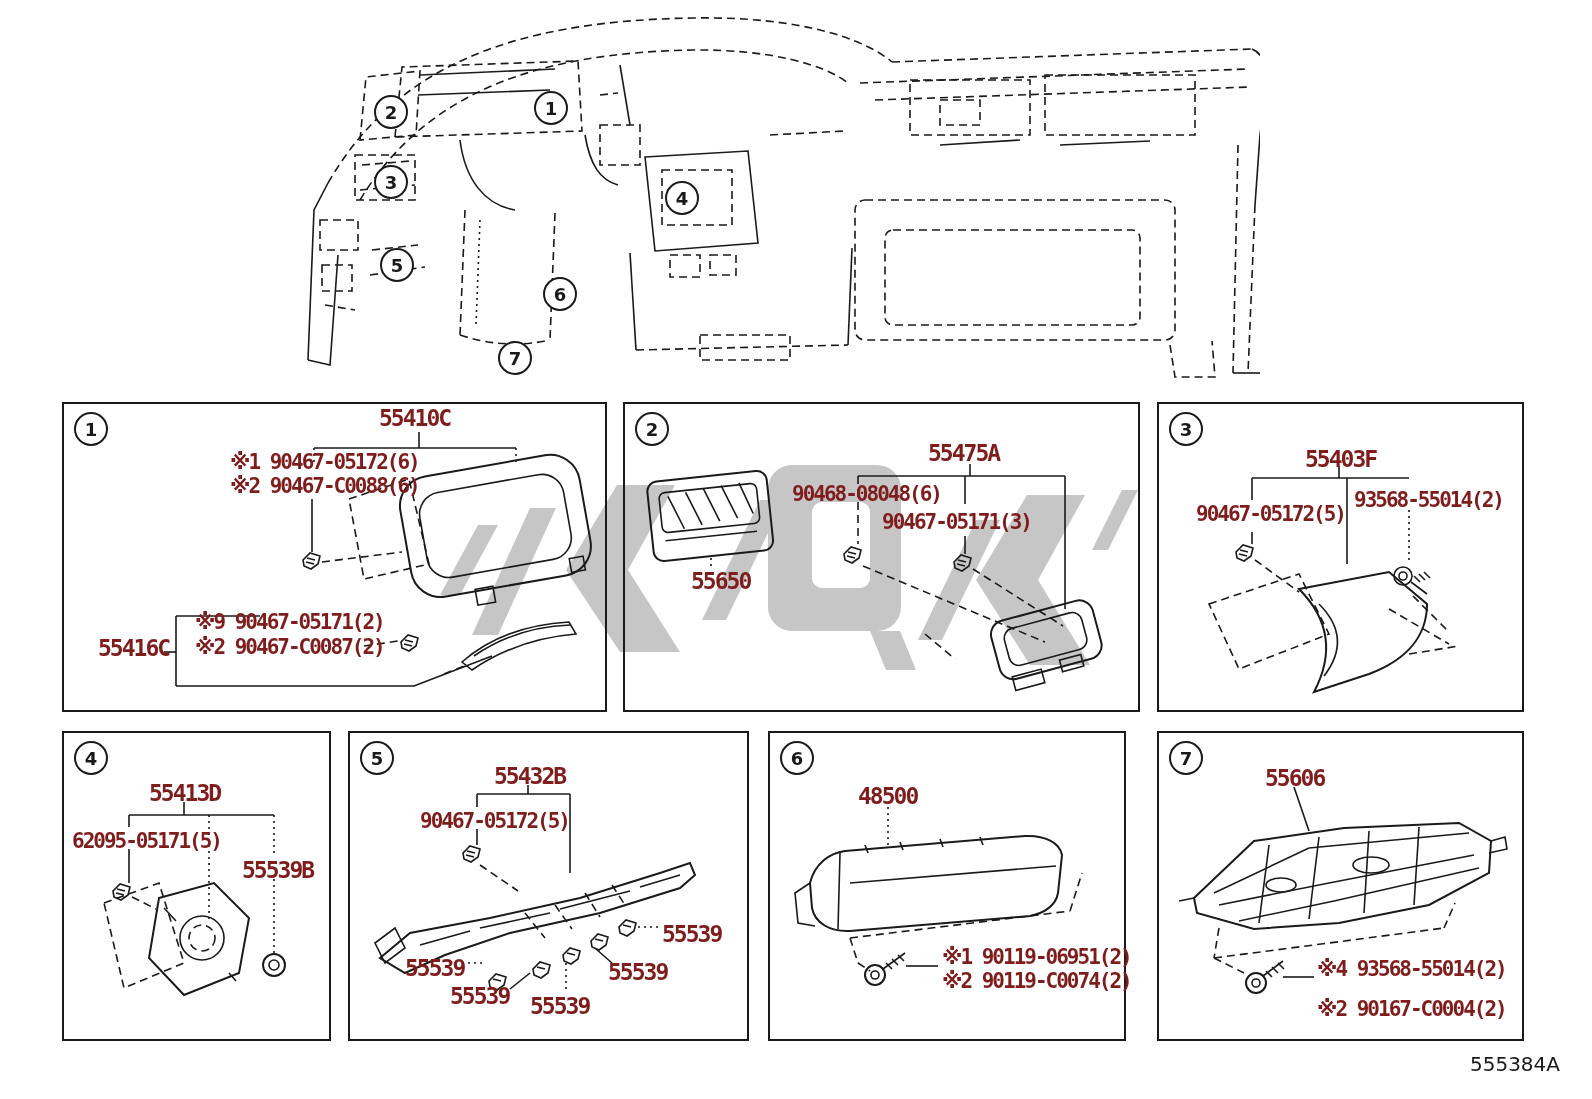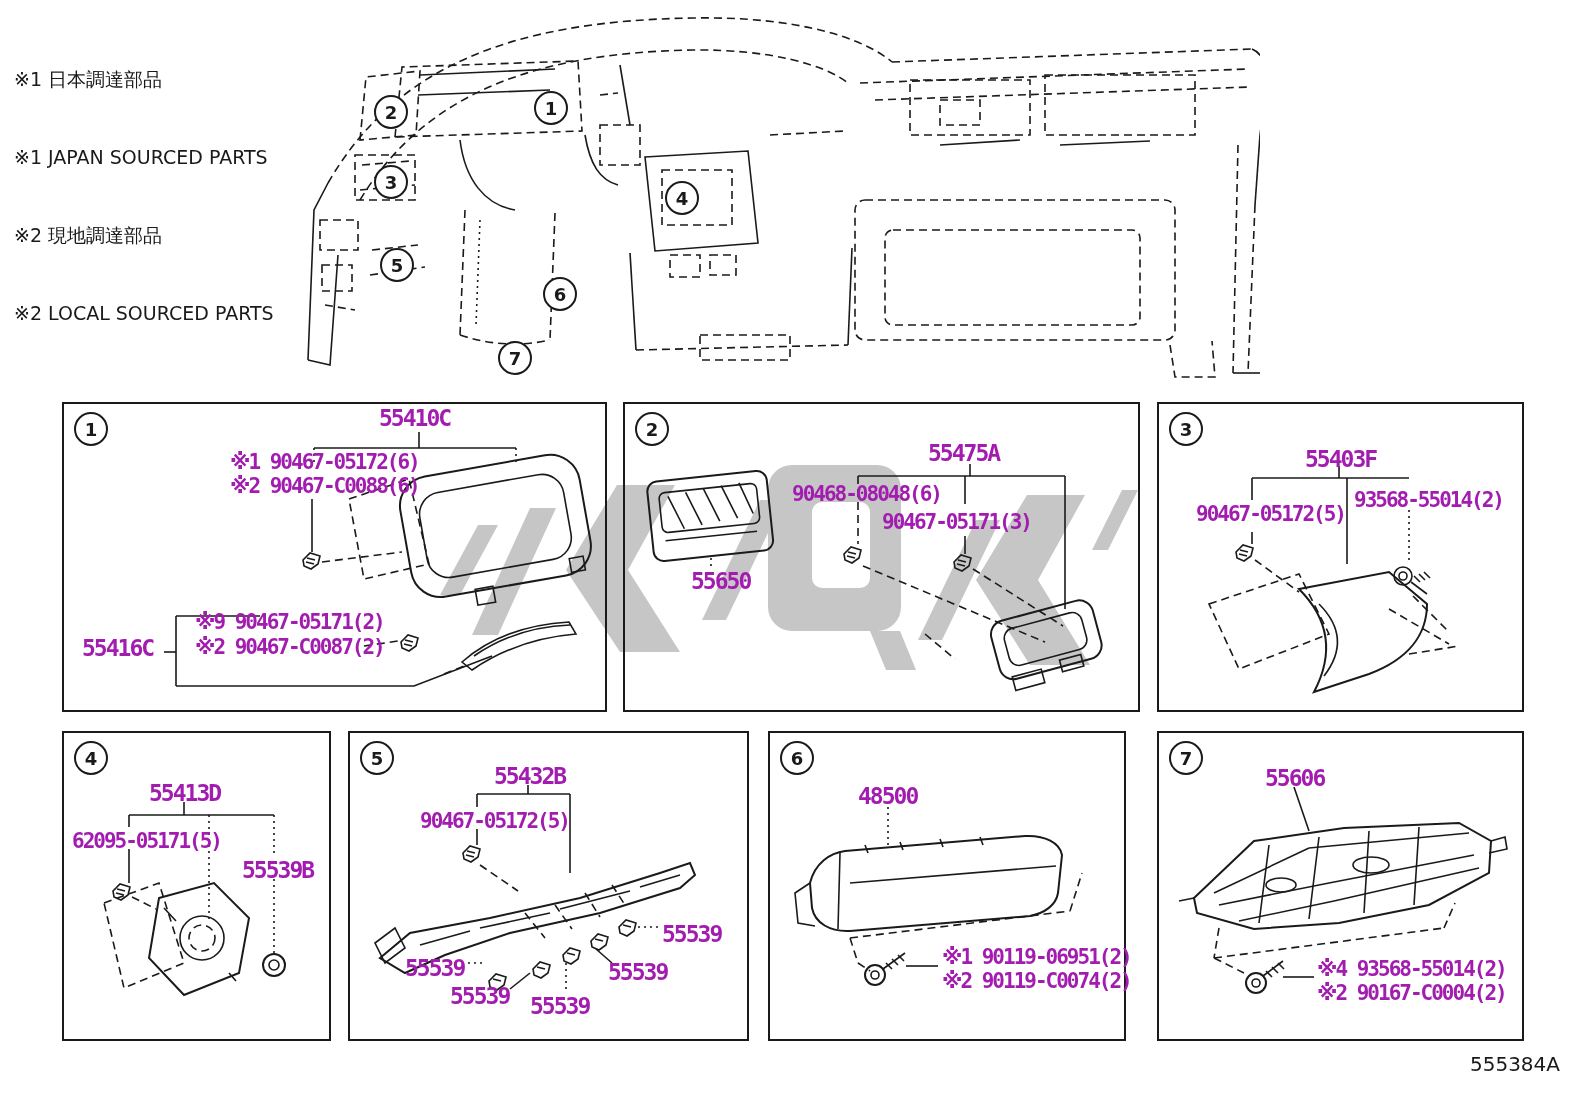--- a/index.html
+++ b/index.html
@@ -15,21 +15,21 @@
   .callout{position:absolute;width:30px;height:30px;border:2px solid #1a1a1a;border-radius:50%;
            background:#fff;z-index:3;display:flex;align-items:center;justify-content:center;
            font:700 18px "DejaVu Sans",sans-serif;}
   
   .panel{position:absolute;border:2px solid #1a1a1a;background:transparent;z-index:2;}
   .panel svg{position:absolute;left:0;top:0;}
   .badge{position:absolute;left:10px;top:8px;width:30px;height:30px;border:2px solid #1a1a1a;
          border-radius:50%;background:#fff;display:flex;align-items:center;justify-content:center;
          font:700 18px "DejaVu Sans",sans-serif;}
   .lbl{position:absolute;font:700 21px "DejaVu Sans Mono","DejaVu Sans",monospace;
-       letter-spacing:-2px;white-space:nowrap;color:#a21caf;}
+       letter-spacing:-2px;white-space:nowrap;color:#7f1d1d;}
   .lbl.big{font-size:23px;}
   #p1{left:62px;top:402px;width:541px;height:306px;}
   #p2{left:623px;top:402px;width:513px;height:306px;}
   #p3{left:1157px;top:402px;width:363px;height:306px;}
   #p4{left:62px;top:731px;width:265px;height:306px;}
   #p5{left:348px;top:731px;width:397px;height:306px;}
   #p6{left:768px;top:731px;width:354px;height:306px;}
   #p7{left:1157px;top:731px;width:363px;height:306px;}
   #footer-num{position:absolute;right:32px;top:1052px;font-size:20px;
               font-family:"DejaVu Sans",sans-serif;margin-left:27px;}
@@ -38,26 +38,20 @@
   .lnw{stroke:#1a1a1a;stroke-width:2;fill:none;}
   .dash{stroke-dasharray:8 5;}
   .dot{stroke-dasharray:2 4;}
   .wmfill{fill:#c6c6c6;stroke:none;}
 </style>
 </head>
 <body>
 
 <div id="page">
 
-  <div id="legend">
-    <div>※1 日本調達部品</div>
-    <div>※1 JAPAN SOURCED PARTS</div>
-    <div>※2 現地調達部品</div>
-    <div>※2 LOCAL SOURCED PARTS</div>
-  </div>
 
   <svg id="wm" width="710" height="250" viewBox="0 0 710 250">
     <polygon class="wmfill" points="10,165 48,95 68,95 30,165"></polygon>
     <polygon class="wmfill" points="42,205 100,78 126,78 68,205"></polygon>
     <path class="wmfill" d="M245,55 L187,55 L136,140 L190,222 L250,222 L198,140 Z"></path>
     <polygon class="wmfill" points="272,190 330,70 354,70 296,190"></polygon>
     <path class="wmfill" d="M362,35 h85 a24,24 0 0 1 24,24 v118 a24,24 0 0 1 -24,24 h-85 a24,24 0 0 1 -24,-24 V59 a24,24 0 0 1 24,-24 Z
                              M392,72 h38 a10,10 0 0 1 10,10 v66 a10,10 0 0 1 -10,10 h-38 a10,10 0 0 1 -10,-10 V82 a10,10 0 0 1 10,-10 Z" fill-rule="evenodd"></path>
     <polygon class="wmfill" points="440,201 470,201 486,240 456,240"></polygon>
     <polygon class="wmfill" points="488,210 546,90 570,90 512,210"></polygon>
@@ -157,21 +151,21 @@
       <path class="ln" d="M398,258 C430,230 470,220 505,218 L512,230 C475,233 440,244 408,266 Z"></path>
       <path class="ln" d="M410,252 C445,228 478,222 506,221"></path>
       <path class="ln dash" d="M380,270 L400,262"></path>
     </svg>
     <div class="badge">1</div>
     <div class="lbl big" style="left:315px;top:1px">55410C</div>
     <div class="lbl" style="left:166px;top:46px">※1 90467-05172(6)</div>
     <div class="lbl" style="left:166px;top:70px">※2 90467-C0088(6)</div>
     <div class="lbl" style="left:131px;top:206px">※9 90467-05171(2)</div>
     <div class="lbl" style="left:131px;top:231px">※2 90467-C0087(2)</div>
-    <div class="lbl big" style="left:18px;top:231px">55416C</div>
+    <div class="lbl big" style="left:34px;top:231px">55416C</div>
   </div>
 
   <div id="p2" class="panel">
     <svg width="513" height="306" viewBox="0 0 513 306">
       <path class="ln" d="M345,60 V72"></path>
         <path class="ln" d="M233,72 H440"></path>
       <path class="ln dash" d="M233,72 V140"></path>
       <path class="ln" d="M340,72 V100 M340,132 V150"></path>
       <path class="ln" d="M440,72 V205"></path>
       <g transform="rotate(-6 85 110)">
@@ -344,17 +338,17 @@
       <path class="ln dash" d="M60,195 L55,225 M55,225 L285,195 M285,195 L296,170"></path>
       <path class="ln dash" d="M55,225 L85,240"></path>
       <circle class="lnw" cx="97" cy="250" r="10"></circle>
         <circle class="ln" cx="97" cy="250" r="4"></circle>
       <path class="ln" d="M104,243 L124,228 M107,238 L113,244 M113,234 L119,240 M119,230 L125,236"></path>
       <path class="ln" d="M124,244 H155"></path>
     </svg>
     <div class="badge">7</div>
     <div class="lbl big" style="left:106px;top:32px">55606</div>
     <div class="lbl" style="left:158px;top:224px">※4 93568-55014(2)</div>
-    <div class="lbl" style="left:158px;top:248px">※2 90167-C0004(2)</div>
+    <div class="lbl" style="left:158px;top:264px">※2 90167-C0004(2)</div>
   </div>
 
   <div id="footer-num">555384A</div>
 </div>
 
 </body></html>

